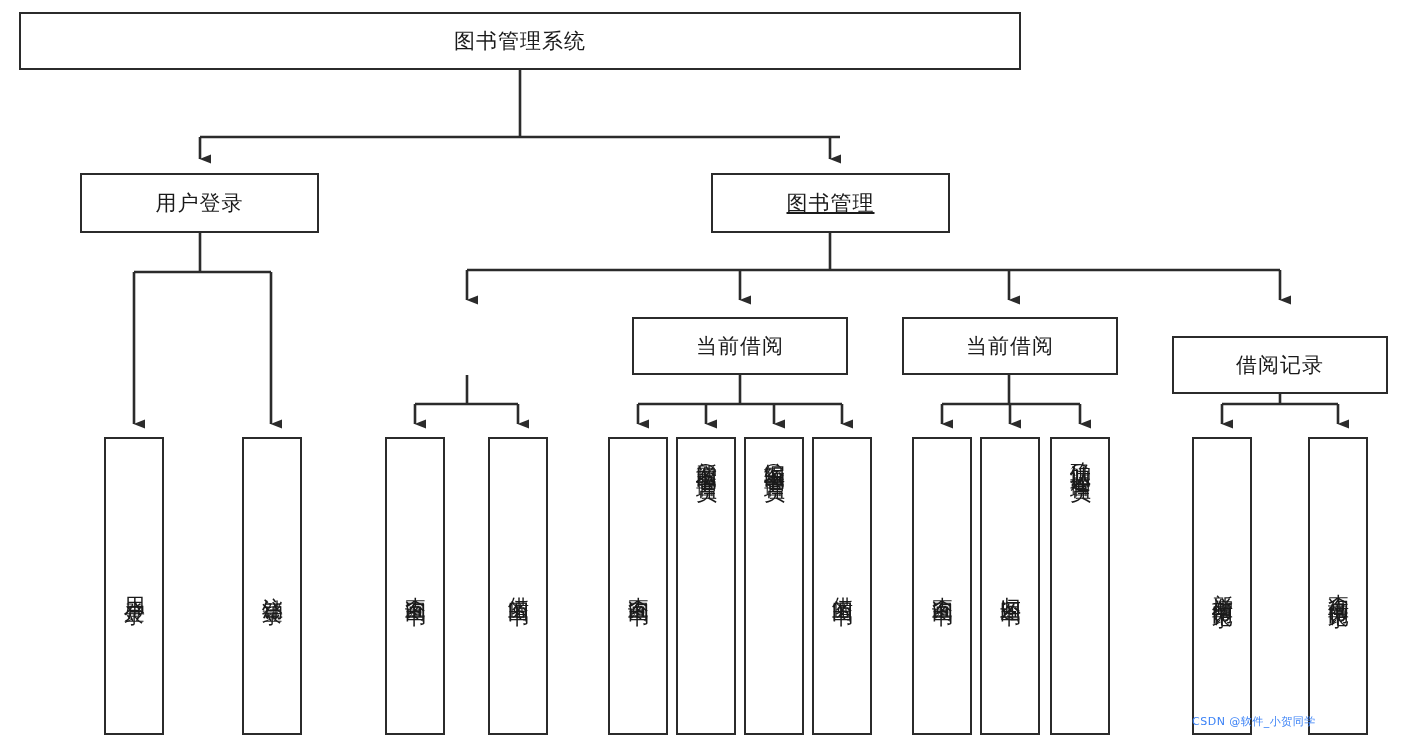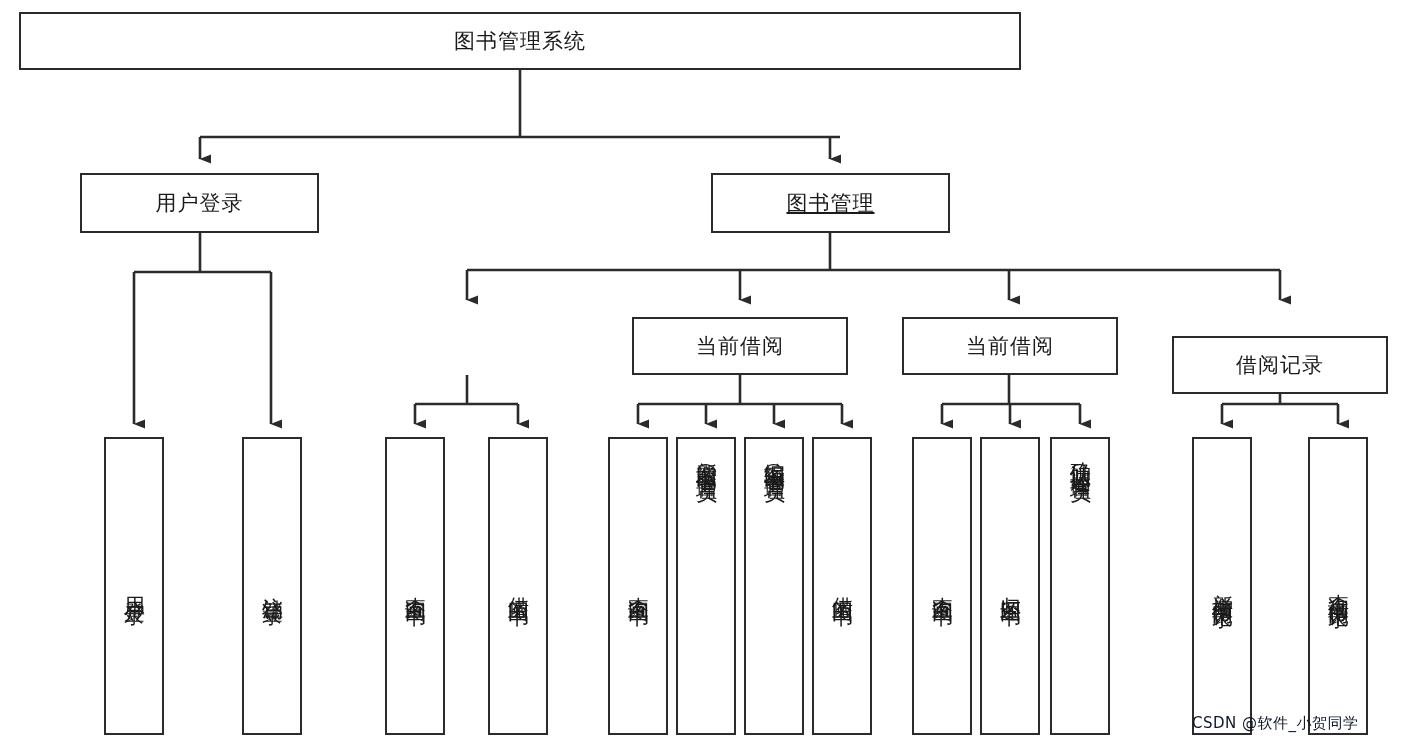--- a/index.html
+++ b/index.html
@@ -55,22 +55,22 @@
     display: block;
   }
   .node.vert.centered {
     align-items: center;
     padding-top: 0;
   }
   .watermark {
     position: absolute;
     left: 1192px;
     top: 714px;
-    font-size: 15px;
-    color: #0f172a;
+    font-size: 11px;
+    color: #3b82f6;
     white-space: nowrap;
     letter-spacing: 0.5px;
   }
 </style>
 </head>
 <body>
 
 <div id="diagram-root">
 
   <svg id="edge-layer" viewBox="0 0 1405 747" width="1405" height="747" xmlns="http://www.w3.org/2000/svg">

